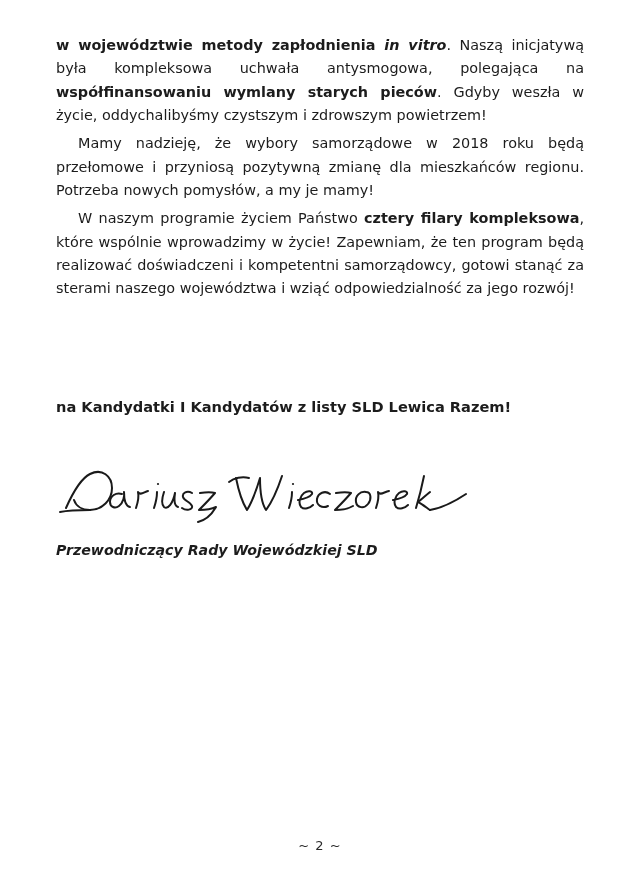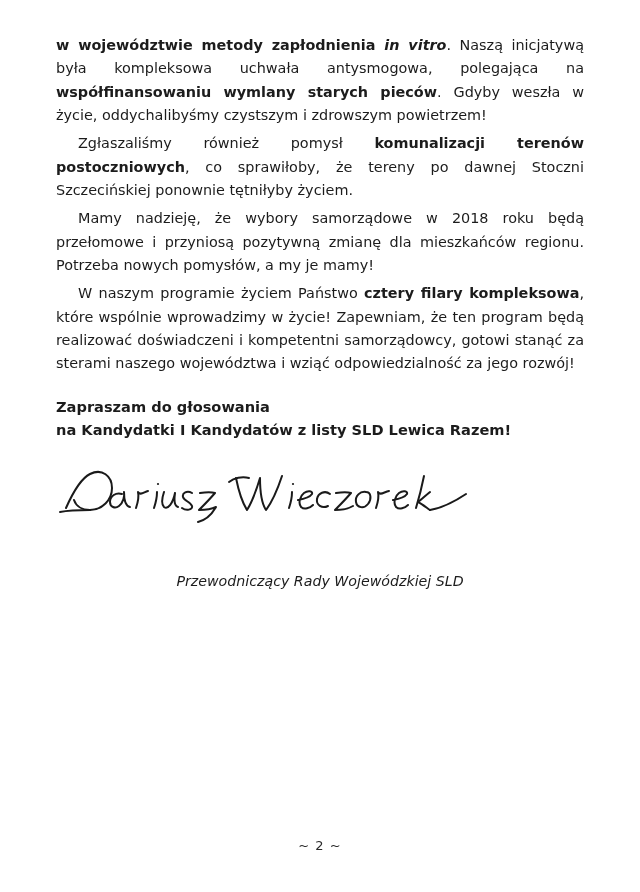--- a/index.html
+++ b/index.html
@@ -63,28 +63,27 @@
     top: 460px;
     width: 420px;
     height: 70px;
   }
   .signature svg {
     display: block;
   }
   .sig-role {
     position: absolute;
     left: 56px;
-    top: 571px;
+    top: 540px;
     width: 528px;
     font-size: 14.2px;
     font-style: italic;
-    font-weight: normal;
+    font-weight: bold;
     line-height: 1.45;
     color: #1c1c1c;
-    text-align: center;
   }
   .footer {
     position: absolute;
     left: 0;
     top: 838px;
     width: 640px;
     text-align: center;
     font-size: 13px;
     color: #2a2a2a;
     letter-spacing: 1px;
@@ -94,36 +93,32 @@
 <body>
 
 <div class="page">
 
   <div class="content">
 
     <p class="para">
       <span class="b">w województwie metody zapłodnienia </span><span class="b i">in vitro</span><span>. Naszą inicjatywą była kompleksowa uchwała antysmogowa, polegająca na </span><span class="b">współfinansowaniu wymlany starych pieców</span><span>. Gdyby weszła w życie, oddychalibyśmy czystszym i zdrowszym powietrzem!</span>
     </p>
 
-    <p class="para indent">
-      <span>Zgłaszaliśmy również pomysł </span><span class="b">komunalizacji terenów postoczniowych</span><span>, co sprawiłoby, że tereny po dawnej Stoczni Szczecińskiej ponownie tętniłyby życiem.</span>
-    </p>
 
     <p class="para indent">
       <span>Mamy nadzieję, że wybory samorządowe w 2018 roku będą przełomowe i przyniosą pozytywną zmianę dla mieszkańców regionu. Potrzeba nowych pomysłów, a my je mamy!</span>
     </p>
 
     <p class="para indent">
       <span>W naszym programie życiem Państwo </span><span class="b">cztery filary kompleksowa</span><span>, które wspólnie wprowadzimy w życie! Zapewniam, że ten program będą realizować doświadczeni i kompetentni samorządowcy, gotowi stanąć za sterami naszego województwa i wziąć odpowiedzialność za jego rozwój!</span>
     </p>
 
   </div>
 
   <div class="closing">
-    <div>Zapraszam do głosowania</div>
     <div>na Kandydatki I Kandydatów z listy SLD Lewica Razem!</div>
   </div>
 
   <div class="signature">
     <svg width="420" height="70" viewBox="0 0 420 70" xmlns="http://www.w3.org/2000/svg" aria-hidden="true">
       <g fill="none" stroke="#1a1a1a" stroke-width="2" stroke-linecap="round" stroke-linejoin="round">
 
         <path d="M10 48 C 18 30, 26 18, 34 14 C 46 8, 56 16, 56 28 C 56 40, 46 50, 34 50 C 26 50, 20 46, 18 40"></path>
         <path d="M4 52 C 14 50, 26 50, 34 50"></path>
 

